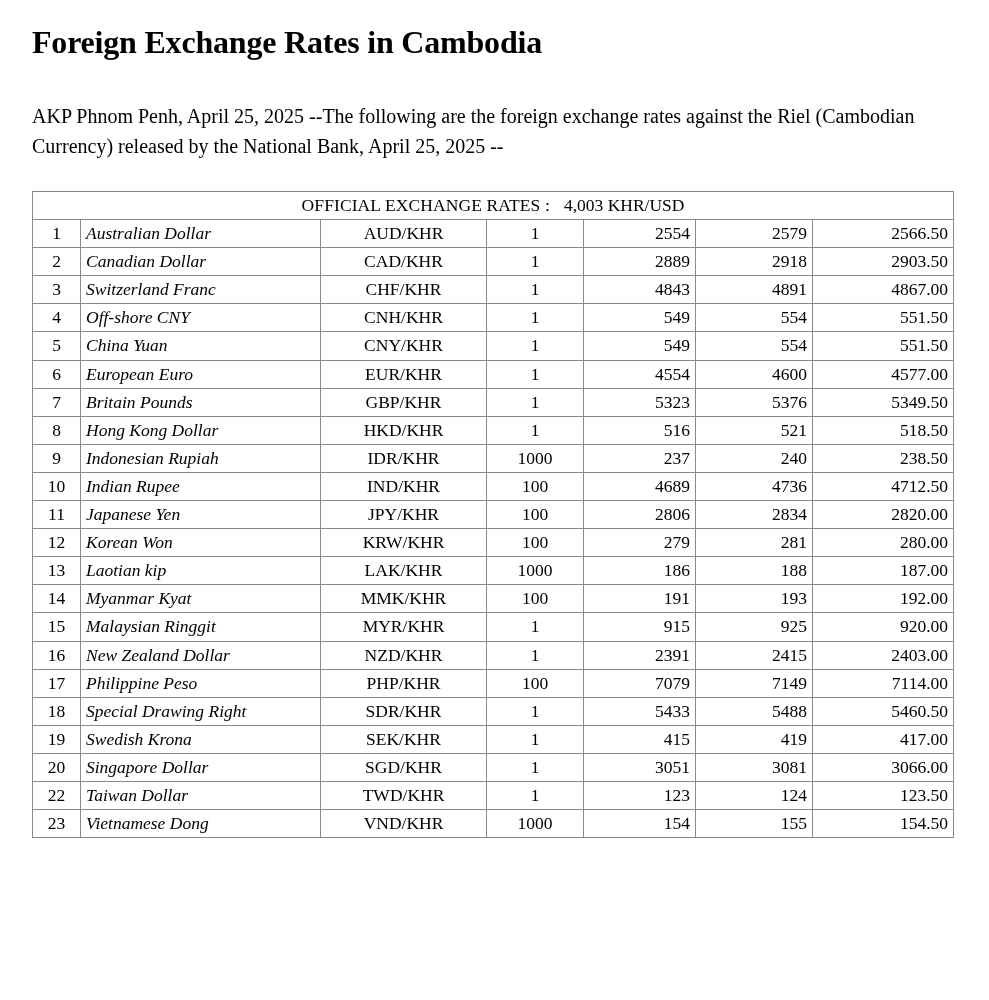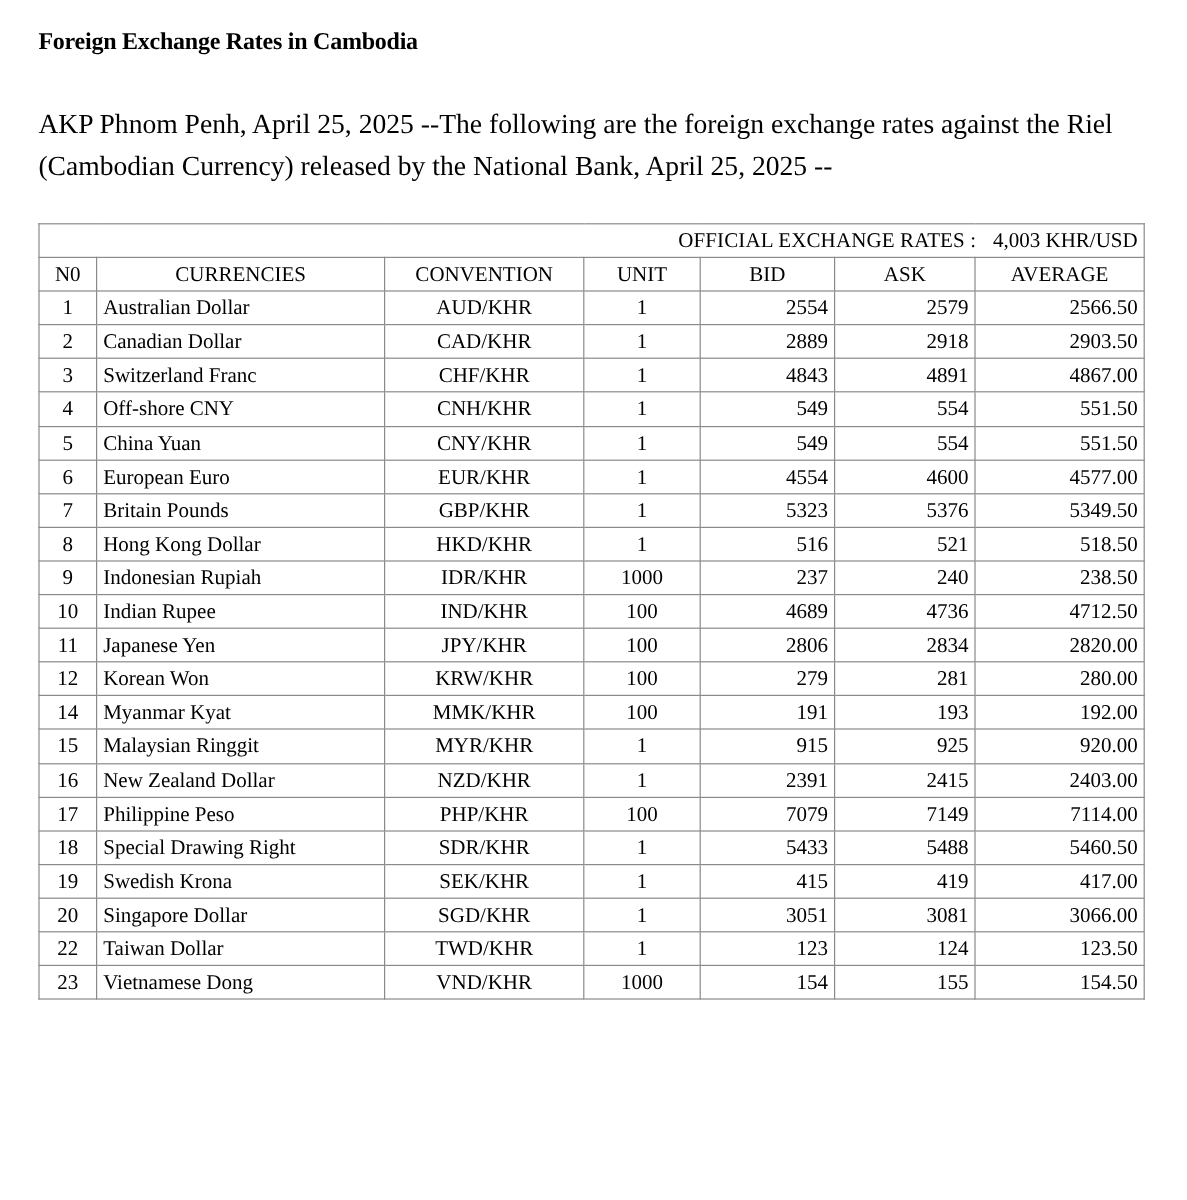--- a/index.html
+++ b/index.html
@@ -14,27 +14,27 @@
     color: #000000;
     overflow: hidden;
   }
   .page {
     padding: 18px 32px 0 32px;
     box-sizing: border-box;
     width: 989px;
   }
   .doc-title {
     font-family: "Liberation Serif", serif;
-    font-size: 20px;
+    font-size: 32px;
     font-weight: bold;
     margin: 6px 0 0 0;
     letter-spacing: -0.2px;
   }
   .lede {
-    font-size: 23px;
+    font-size: 20px;
     line-height: 1.5;
     margin: 40px 0 0 0;
     max-width: 905px;
   }
   .table-wrap {
     margin-top: 30px;
   }
   table.fx {
     border-collapse: collapse;
     width: 921px;
@@ -44,21 +44,21 @@
   table.fx td, table.fx th {
     border: 1px solid #8a8a8a;
     padding: 2px 5px;
     font-weight: normal;
     line-height: 1.32;
     vertical-align: middle;
     white-space: nowrap;
     overflow: hidden;
   }
   .official-row td {
-    text-align: right;
+    text-align: center;
     padding-left: 7px;
     font-size: 17.5px;
   }
   .official-label {
     letter-spacing: 0.1px;
   }
   .official-value {
     margin-left: 14px;
   }
   thead td {
@@ -66,21 +66,21 @@
   }
   col.c-no      { width: 48px; }
   col.c-cur     { width: 240px; }
   col.c-conv    { width: 166px; }
   col.c-unit    { width: 97px; }
   col.c-bid     { width: 112px; }
   col.c-ask     { width: 117px; }
   col.c-avg     { width: 141px; }
 
   td.no      { text-align: center; }
-  td.cur     { text-align: left; padding-left: 6px; }
+  td.cur     { text-align: left; padding-left: 6px; font-style: italic; }
   td.conv    { text-align: center; font-family: Liberation Serif, serif; }
   td.unit    { text-align: center; }
   td.num     { text-align: right; padding-right: 5px; }
 </style>
 </head>
 <body>
 
 <div class="page">
 
   <h1 class="doc-title">Foreign Exchange Rates in Cambodia</h1>
@@ -97,29 +97,20 @@
         <col class="c-bid">
         <col class="c-ask">
         <col class="c-avg">
       </colgroup>
       <thead>
         <tr class="official-row">
           <td colspan="7">
             <span class="official-label">OFFICIAL EXCHANGE RATES :</span><span class="official-value">4,003 KHR/USD</span>
           </td>
         </tr>
-        <tr>
-          <td>N0</td>
-          <td>CURRENCIES</td>
-          <td>CONVENTION</td>
-          <td>UNIT</td>
-          <td>BID</td>
-          <td>ASK</td>
-          <td>AVERAGE</td>
-        </tr>
       </thead>
       <tbody id="fx-body">
           <tr>
             <td class="no">1</td>
             <td class="cur">Australian Dollar</td>
             <td class="conv">AUD/KHR</td>
             <td class="unit">1</td>
             <td class="num">2554</td>
             <td class="num">2579</td>
             <td class="num">2566.50</td>
@@ -217,20 +208,29 @@
           <tr>
             <td class="no">12</td>
             <td class="cur">Korean Won</td>
             <td class="conv">KRW/KHR</td>
             <td class="unit">100</td>
             <td class="num">279</td>
             <td class="num">281</td>
             <td class="num">280.00</td>
           </tr>
           <tr>
+            <td class="no">13</td>
+            <td class="cur">Laotian kip</td>
+            <td class="conv">LAK/KHR</td>
+            <td class="unit">1000</td>
+            <td class="num">186</td>
+            <td class="num">188</td>
+            <td class="num">187.00</td>
+          </tr>
+          <tr>
             <td class="no">14</td>
             <td class="cur">Myanmar Kyat</td>
             <td class="conv">MMK/KHR</td>
             <td class="unit">100</td>
             <td class="num">191</td>
             <td class="num">193</td>
             <td class="num">192.00</td>
           </tr>
           <tr>
             <td class="no">15</td>

